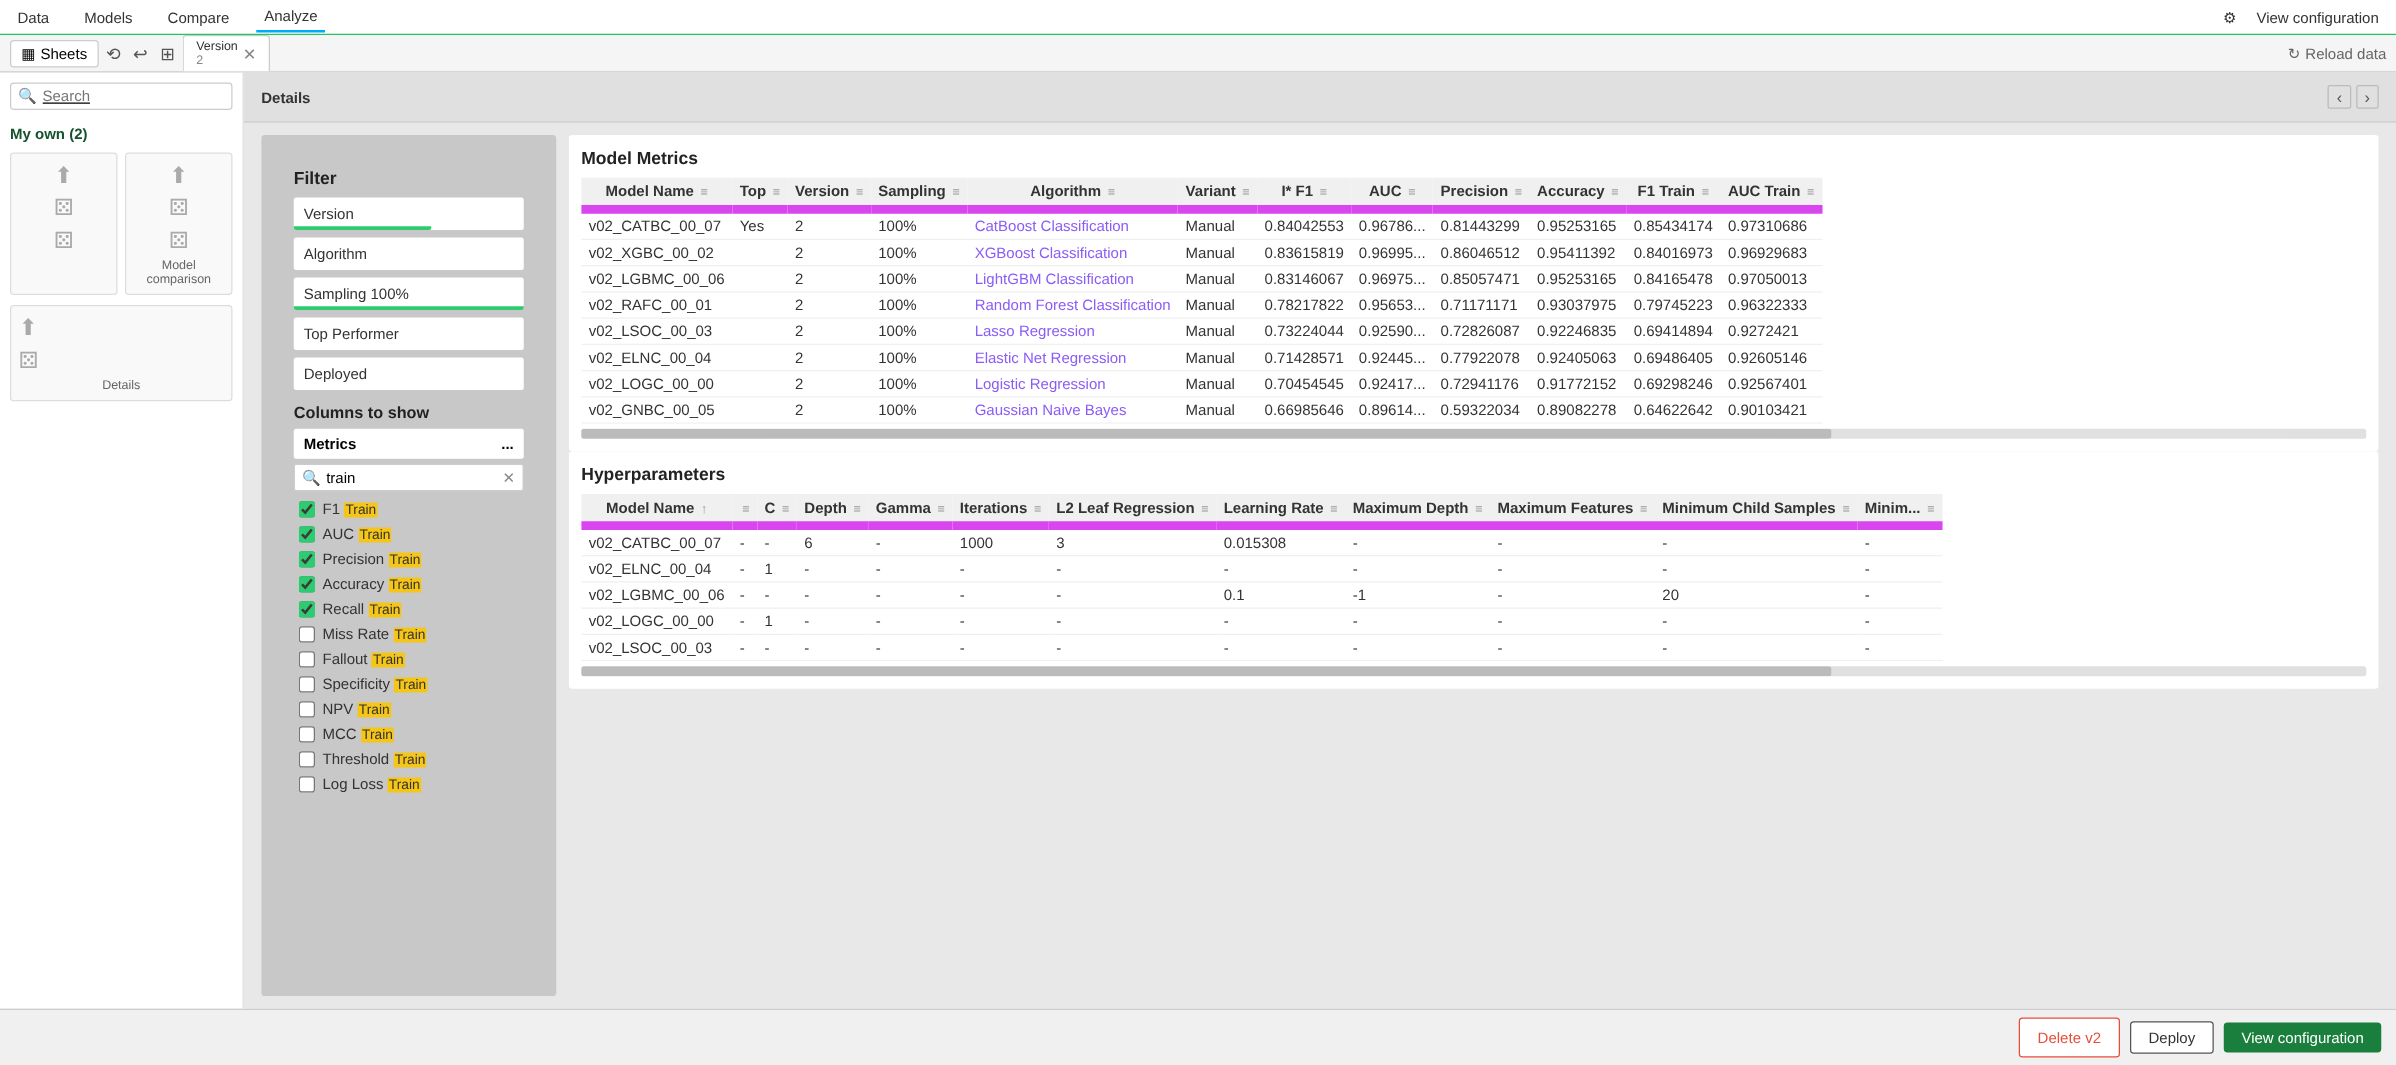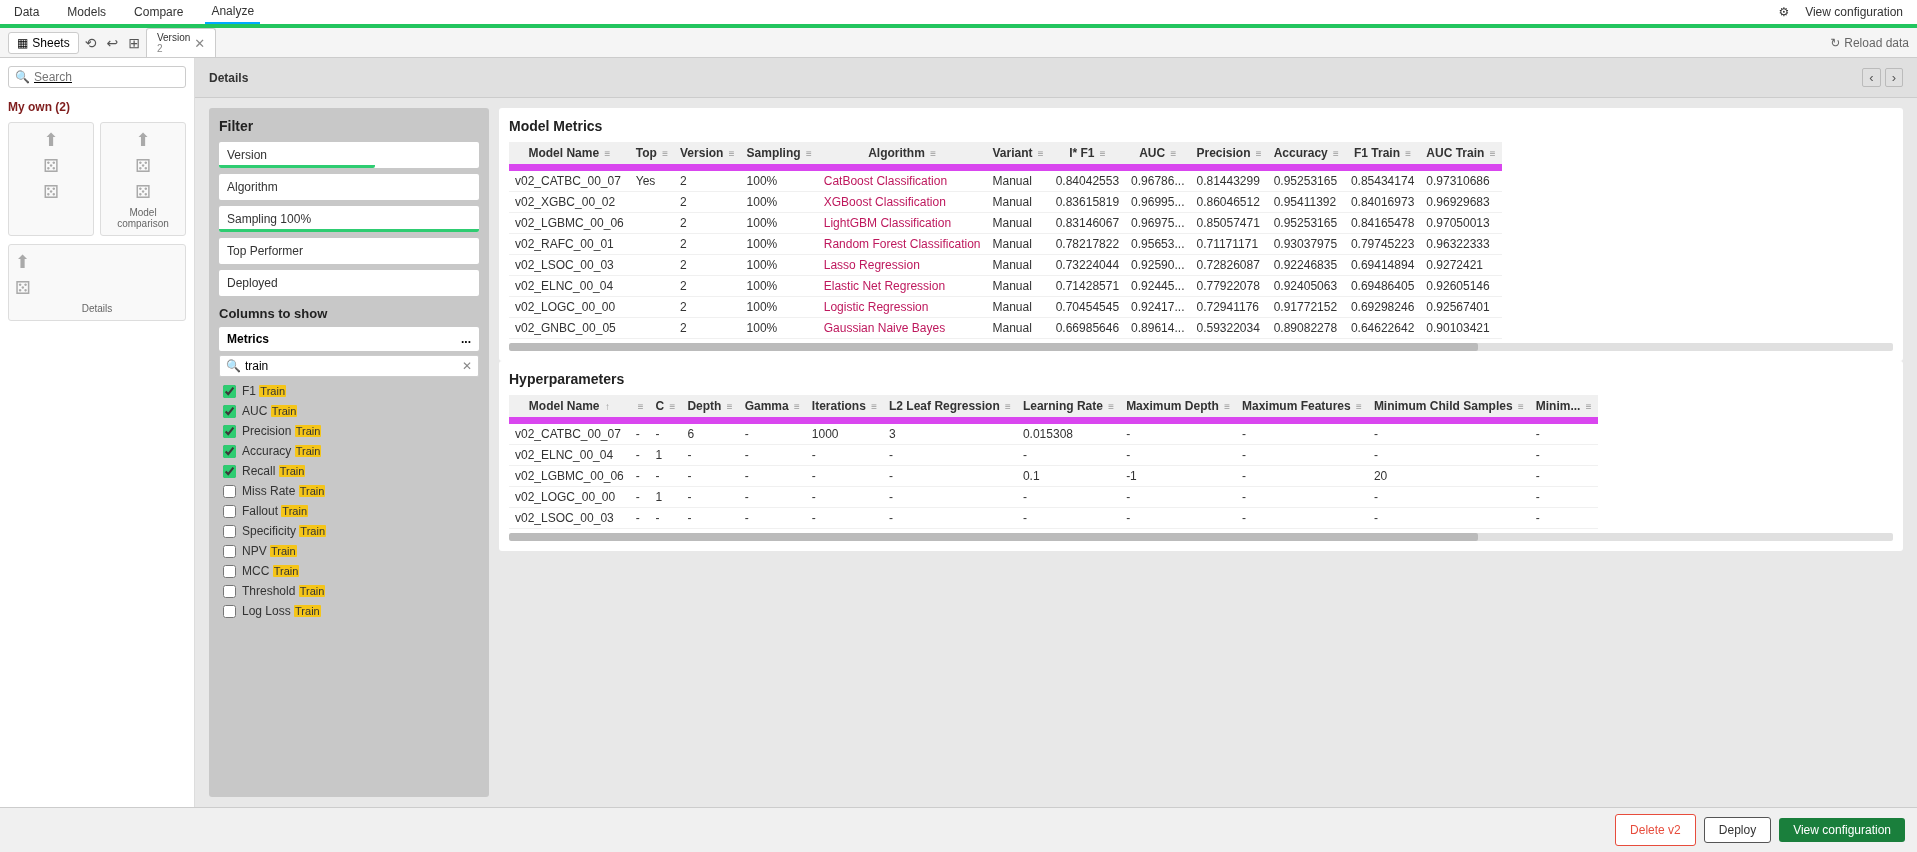--- a/index.html
+++ b/index.html
@@ -1,54 +1,54 @@
 <!DOCTYPE html>
 <html><head>
   <meta charset="utf-8">
   <style>
     * { box-sizing: border-box; margin: 0; padding: 0; font-family: Arial, sans-serif; font-size: 12px; }
     body { background: #f0f0f0; display: flex; flex-direction: column; height: 852px; overflow: hidden; }
 
     
-    .top-nav { background: #fff; border-bottom: 4px solid #22c55e; display: flex; align-items: center; padding: 0 8px; height: 28px; gap: 16px; }
+    .top-nav { background: #fff; border-bottom: 1px solid #22c55e; display: flex; align-items: center; padding: 0 8px; height: 28px; gap: 16px; }
     .top-nav span { cursor: pointer; font-size: 12px; color: #333; padding: 4px 6px; }
     .top-nav span.active { border-bottom: 2px solid #00aaff; }
     .view-config-btn { margin-left: auto; display: flex; align-items: center; gap: 4px; font-size: 11px; color: #444; cursor: pointer; }
 
     
     .tab-bar { background: #f5f5f5; border-bottom: 1px solid #ccc; display: flex; align-items: center; padding: 0 8px; height: 30px; gap: 2px; }
     .sheets-btn { display: flex; align-items: center; gap: 4px; padding: 3px 8px; border: 1px solid #ccc; background: #fff; border-radius: 3px; font-size: 11px; cursor: pointer; }
     .tab-item { display: flex; align-items: center; gap: 4px; padding: 3px 10px; background: #fff; border: 1px solid #ccc; border-bottom: none; border-radius: 3px 3px 0 0; font-size: 11px; cursor: pointer; }
     .tab-item .close-x { cursor: pointer; color: #888; font-size: 13px; }
     .reload-btn { margin-left: auto; display: flex; align-items: center; gap: 4px; font-size: 11px; color: #666; cursor: pointer; }
     .icon-btn { background: none; border: none; cursor: pointer; color: #555; font-size: 14px; padding: 2px 4px; }
 
     
     .main { display: flex; flex: 1; overflow: hidden; }
 
     
     .sidebar { width: 195px; background: #fff; border-right: 1px solid #ddd; display: flex; flex-direction: column; padding: 8px; gap: 8px; overflow-y: auto; }
     .search-box { display: flex; align-items: center; border: 1px solid #ccc; border-radius: 3px; padding: 3px 6px; gap: 4px; background: #fff; }
     .search-box input { border: none; outline: none; width: 100%; font-size: 12px; text-decoration: underline; }
-    .section-label { font-size: 12px; color: #7f1d1d; font-weight: bold; margin-top: 4px; }
+    .section-label { font-size: 12px; color: #14532d; font-weight: bold; margin-top: 4px; }
     .thumb-grid { display: grid; grid-template-columns: 1fr 1fr; gap: 6px; }
     .thumb-item { border: 1px solid #ddd; border-radius: 3px; padding: 6px; display: flex; flex-direction: column; align-items: center; gap: 4px; background: #f9f9f9; cursor: pointer; }
     .thumb-icon { font-size: 18px; color: #aaa; }
     .thumb-label { font-size: 10px; color: #666; text-align: center; }
     .thumb-single { border: 1px solid #ddd; border-radius: 3px; padding: 6px; display: flex; flex-direction: column; gap: 4px; background: #f9f9f9; cursor: pointer; }
 
     
     .panel { flex: 1; background: #e8e8e8; overflow: hidden; display: flex; flex-direction: column; }
     .panel-header { background: #e0e0e0; padding: 10px 14px; font-size: 16px; font-weight: bold; color: #333; display: flex; align-items: center; justify-content: space-between; border-bottom: 1px solid #ccc; }
     .panel-nav { display: flex; gap: 4px; }
     .panel-nav button { background: none; border: 1px solid #bbb; border-radius: 2px; padding: 1px 6px; cursor: pointer; font-size: 13px; color: #555; }
     .panel-body { flex: 1; overflow-y: auto; padding: 10px 14px; display: flex; flex-direction: column; gap: 12px; }
 
     
-    .filter-section { background: #c8c8c8; border-radius: 3px; padding: 10px; width: 280px; flex-shrink: 0; }
+    .filter-section { background: #c8c8c8; border-radius: 3px; padding: 26px; width: 236px; flex-shrink: 0; }
     .filter-title { font-size: 14px; font-weight: bold; color: #222; margin-bottom: 8px; }
     .filter-item { background: #fff; border-radius: 2px; padding: 6px 8px; margin-bottom: 6px; cursor: pointer; font-size: 12px; color: #333; border: none; position: relative; }
     .filter-item .green-bar { position: absolute; bottom: 0; left: 0; height: 3px; border-radius: 0 0 2px 2px; }
     .columns-section { margin-top: 10px; }
     .columns-title { font-size: 13px; font-weight: bold; color: #222; margin-bottom: 6px; }
     .metrics-header { background: #fff; padding: 5px 8px; display: flex; justify-content: space-between; align-items: center; border-radius: 2px; margin-bottom: 4px; font-size: 12px; font-weight: bold; }
     .metrics-search { display: flex; align-items: center; border: 1px solid #ccc; border-radius: 2px; padding: 3px 6px; gap: 4px; background: #fff; margin-bottom: 4px; }
     .metrics-search input { border: none; outline: none; font-size: 12px; width: 100%; }
     .metric-item { display: flex; align-items: center; gap: 6px; padding: 3px 4px; font-size: 12px; color: #333; cursor: pointer; }
     .metric-item input[type=checkbox] { accent-color: #2ecc71; }
@@ -72,21 +72,21 @@
     
     .scroll-indicator { height: 8px; background: #e0e0e0; border-radius: 2px; margin-top: 4px; overflow: hidden; }
     .scroll-thumb { height: 100%; width: 70%; background: #bbb; border-radius: 2px; }
 
     
     .bottom-bar { background: #f0f0f0; border-top: 1px solid #ccc; padding: 6px 12px; display: flex; justify-content: flex-end; gap: 8px; align-items: center; }
     .btn-delete { background: #fff; border: 1px solid #e74c3c; color: #e74c3c; padding: 8px 14px; border-radius: 3px; cursor: pointer; font-size: 12px; }
     .btn-deploy { background: #fff; border: 1px solid #555; color: #333; padding: 5px 14px; border-radius: 3px; cursor: pointer; font-size: 12px; }
     .btn-view { background: #1a7f3c; border: none; color: #fff; padding: 5px 14px; border-radius: 3px; cursor: pointer; font-size: 12px; }
 
-    .link-algo { color: #be185d; text-decoration: none; cursor: pointer; margin-top: 36px; }
+    .link-algo { color: #8b5cf6; text-decoration: none; cursor: pointer; margin-top: 36px; }
   </style>
 </head>
 <body>
 
 <div class="top-nav">
   <span>Data</span>
   <span>Models</span>
   <span>Compare</span>
   <span class="active">Analyze</span>
   <div class="view-config-btn">

